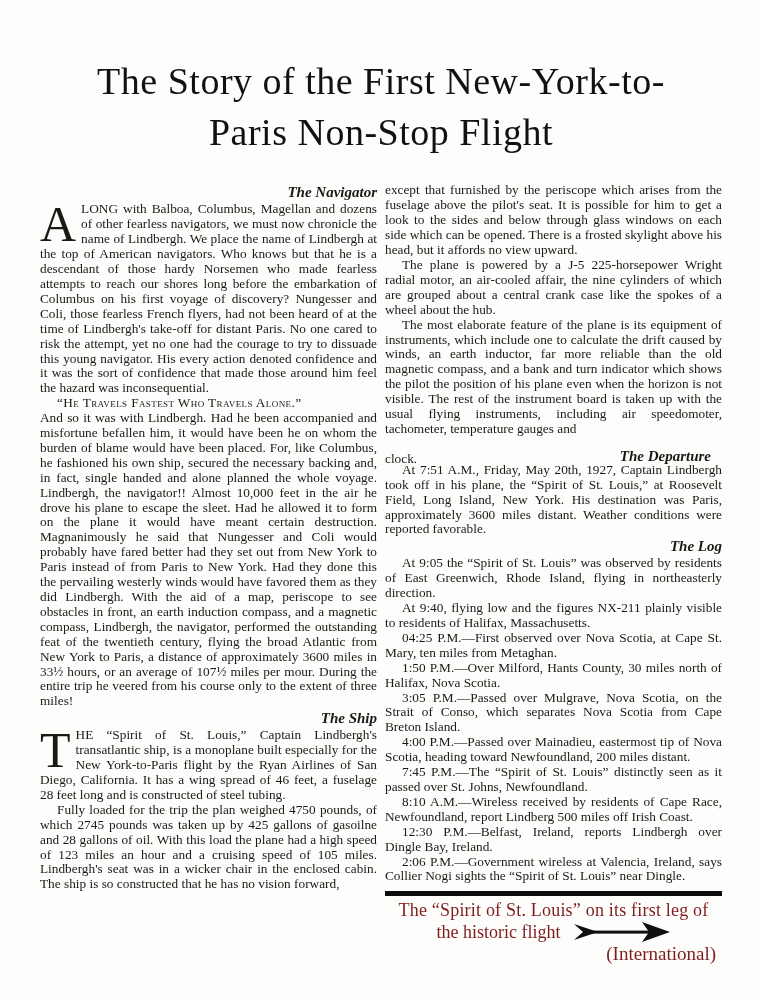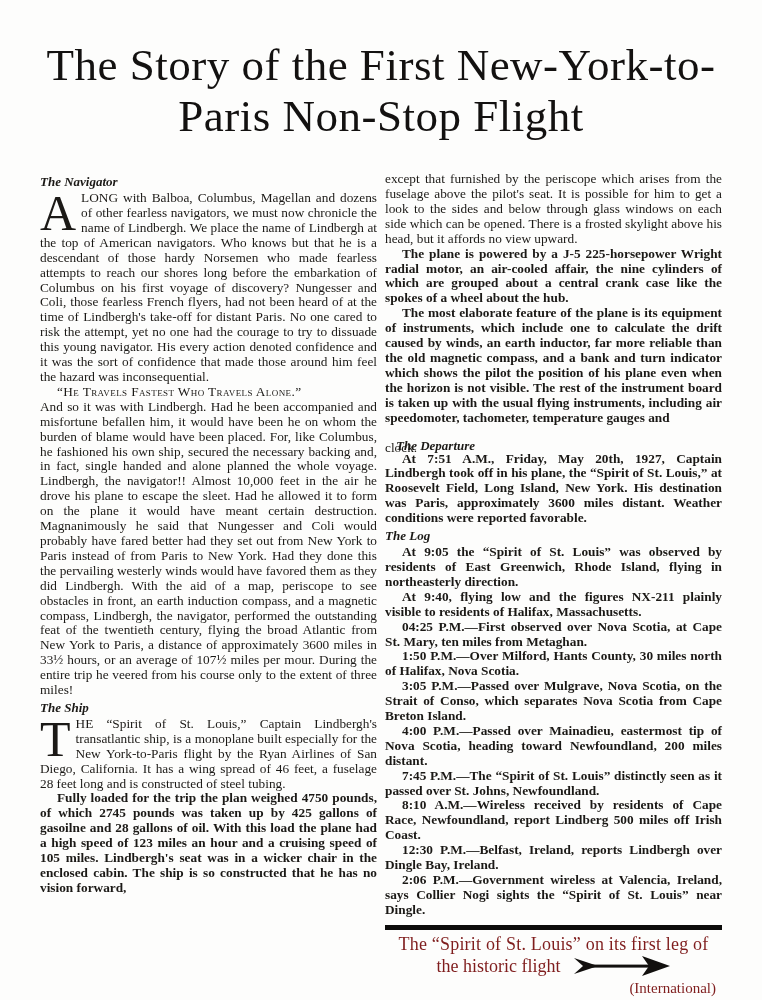--- a/index.html
+++ b/index.html
@@ -9,48 +9,48 @@
     font-family: "Liberation Serif", serif;
   }
   .page {
     position: relative;
     width: 762px; height: 1000px;
     background: #fdfdfc;
     color: #181614;
     overflow: hidden;
   }
   .article-title {
-    margin-top: 40px;
+    margin-top: 56px;
     text-align: center;
-    font-size: 45px;
+    font-size: 38px;
     line-height: 51px;
     font-weight: 400;
     letter-spacing: 0.5px;
     color: #131110;
   }
   .columns {
     display: flex;
     justify-content: space-between;
     padding: 0 40px;
     margin-top: 10px;
   }
   .col {
     width: 337px;
     font-size: 13.3px;
     line-height: 14.9px;
     text-align: justify;
     color: #1b1916;
   }
   .col p { margin: 0; }
-  p.indent { text-indent: 17px; font-weight: bold; }
+  p.indent { text-indent: 17px; }
   .section-heading {
-    text-align: left;
+    text-align: right;
     font-style: italic;
     font-weight: bold;
-    font-size: 13px;
+    font-size: 15px;
     line-height: 17px;
     margin: 1px 0 1px 0;
   }
   .dropcap {
     float: left;
     font-size: 50px;
     line-height: 40px;
     padding: 2px 5px 0 0;
     font-weight: 500;
   }
@@ -85,21 +85,21 @@
   .caption-line2 {
     display: flex;
     align-items: center;
     justify-content: center;
     gap: 14px;
   }
   .arrow-icon svg { display: block; }
   .caption-credit {
     text-align: right;
     padding-right: 6px;
-    font-size: 15px;
+    font-size: 19px;
   }
 </style>
 </head>
 <body>
 
 <div class="page">
 
   <h1 class="article-title">
     <span>The Story of the First New-York-to-</span><br>
     <span>Paris Non-Stop Flight</span>

